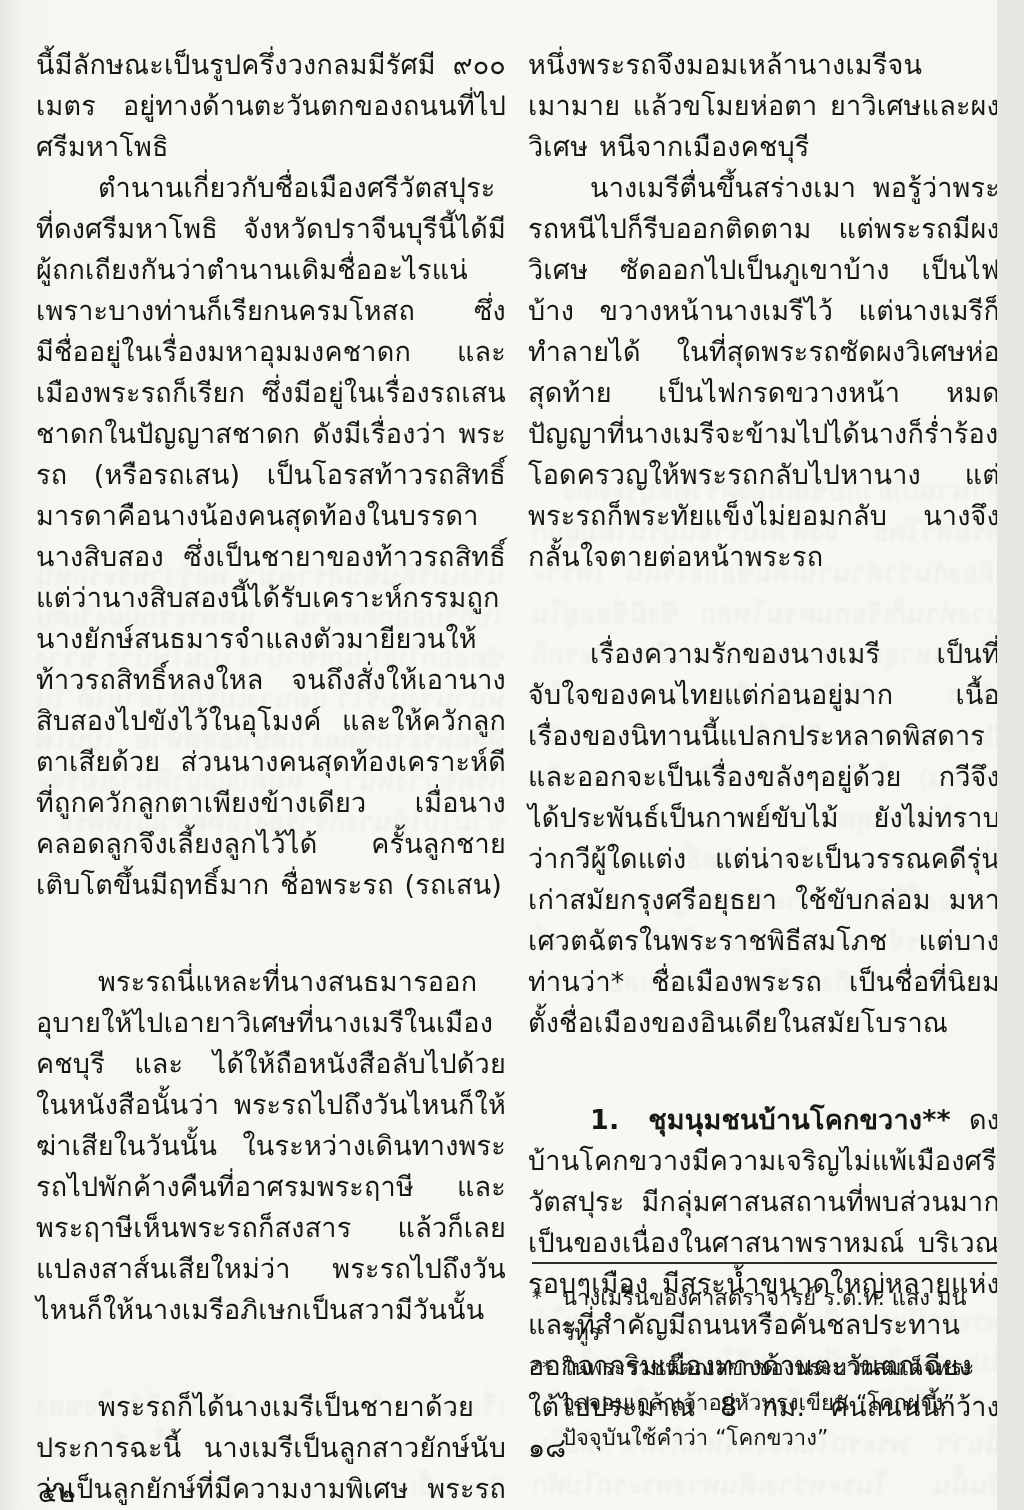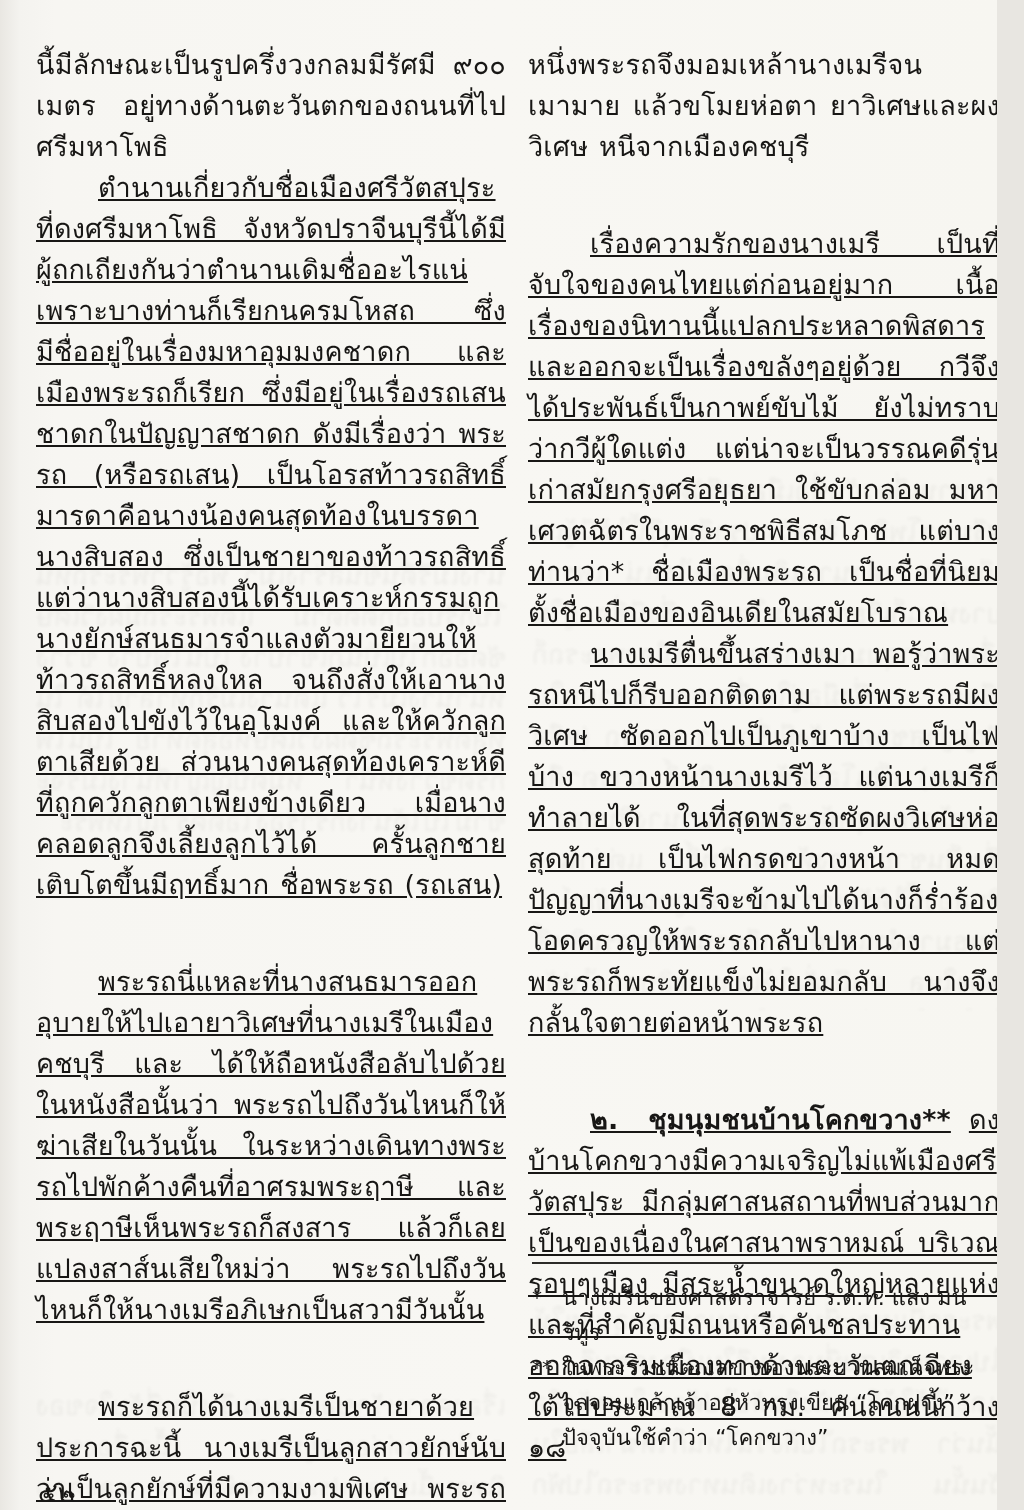--- a/index.html
+++ b/index.html
@@ -26,21 +26,21 @@
   .col-left  { left: 36px;  width: 470px; }
   .col-right { left: 508px; width: 472px; margin-left: 20px; }
   .para {
     margin: 0;
     font-size: 27px;
     line-height: 41px;
     text-align: justify;
     letter-spacing: 0.2px;
     word-spacing: 2px;
   }
-  .para.indent { text-indent: 62px; text-decoration: underline; }
+  .para.indent { text-indent: 62px; }
   .para.gap    { margin-top: 56px; }
   .section-heading {
     font-weight: bold;
     margin-right: 18px;
   }
   .footnote-block {
     position: absolute;
     left: 532px;
     top: 1262px;
     width: 472px;
@@ -98,24 +98,24 @@
 
   <div class="col col-left">
     <p class="para">นี้มีลักษณะเป็นรูปครึ่งวงกลมมีรัศมี ๙๐๐ เมตร อยู่ทางด้านตะวันตกของถนนที่ไปศรีมหาโพธิ</p>
     <p class="para indent">ตำนานเกี่ยวกับชื่อเมืองศรีวัตสปุระที่ดงศรีมหาโพธิ จังหวัดปราจีนบุรีนี้ได้มีผู้ถกเถียงกันว่าตำนานเดิมชื่ออะไรแน่ เพราะบางท่านก็เรียกนครมโหสถ ซึ่งมีชื่ออยู่ในเรื่องมหาอุมมงคชาดก และเมืองพระรถก็เรียก ซึ่งมีอยู่ในเรื่องรถเสนชาดกในปัญญาสชาดก ดังมีเรื่องว่า พระรถ (หรือรถเสน) เป็นโอรสท้าวรถสิทธิ์ มารดาคือนางน้องคนสุดท้องในบรรดานางสิบสอง ซึ่งเป็นชายาของท้าวรถสิทธิ์ แต่ว่านางสิบสองนี้ได้รับเคราะห์กรรมถูกนางยักษ์สนธมารจำแลงตัวมายียวนให้ท้าวรถสิทธิ์หลงใหล จนถึงสั่งให้เอานางสิบสองไปขังไว้ในอุโมงค์ และให้ควักลูกตาเสียด้วย ส่วนนางคนสุดท้องเคราะห์ดีที่ถูกควักลูกตาเพียงข้างเดียว เมื่อนางคลอดลูกจึงเลี้ยงลูกไว้ได้ ครั้นลูกชายเติบโตขึ้นมีฤทธิ์มาก ชื่อพระรถ (รถเสน)</p>
     <p class="para indent gap">พระรถนี่แหละที่นางสนธมารออกอุบายให้ไปเอายาวิเศษที่นางเมรีในเมืองคชบุรี และ ได้ให้ถือหนังสือลับไปด้วย ในหนังสือนั้นว่า พระรถไปถึงวันไหนก็ให้ฆ่าเสียในวันนั้น ในระหว่างเดินทางพระรถไปพักค้างคืนที่อาศรมพระฤาษี และพระฤาษีเห็นพระรถก็สงสาร แล้วก็เลยแปลงสาส์นเสียใหม่ว่า พระรถไปถึงวันไหนก็ให้นางเมรีอภิเษกเป็นสวามีวันนั้น</p>
     <p class="para indent gap">พระรถก็ได้นางเมรีเป็นชายาด้วยประการฉะนี้ นางเมรีเป็นลูกสาวยักษ์นับว่าเป็นลูกยักษ์ที่มีความงามพิเศษ พระรถจึงหลงใหลถึงกับลืมแม่ แต่พระรถก็มีม้าวิเศษคอยเตือนสติ ดังนั้น คืน</p>
   </div>
 
   <div class="col col-right">
     <p class="para">หนึ่งพระรถจึงมอมเหล้านางเมรีจนเมามาย แล้วขโมยห่อตา ยาวิเศษและผงวิเศษ หนีจากเมืองคชบุรี</p>
+    <p class="para indent">นางเมรีตื่นขึ้นสร่างเมา พอรู้ว่าพระรถหนีไปก็รีบออกติดตาม แต่พระรถมีผงวิเศษ ซัดออกไปเป็นภูเขาบ้าง เป็นไฟบ้าง ขวางหน้านางเมรีไว้ แต่นางเมรีก็ทำลายได้ ในที่สุดพระรถซัดผงวิเศษห่อสุดท้าย เป็นไฟกรดขวางหน้า หมดปัญญาที่นางเมรีจะข้ามไปได้นางก็ร่ำร้องโอดครวญให้พระรถกลับไปหานาง แต่พระรถก็พระทัยแข็งไม่ยอมกลับ นางจึงกลั้นใจตายต่อหน้าพระรถ</p>
     <p class="para indent gap">เรื่องความรักของนางเมรี เป็นที่จับใจของคนไทยแต่ก่อนอยู่มาก เนื้อเรื่องของนิทานนี้แปลกประหลาดพิสดาร และออกจะเป็นเรื่องขลังๆอยู่ด้วย กวีจึงได้ประพันธ์เป็นกาพย์ขับไม้ ยังไม่ทราบว่ากวีผู้ใดแต่ง แต่น่าจะเป็นวรรณคดีรุ่นเก่าสมัยกรุงศรีอยุธยา ใช้ขับกล่อม มหาเศวตฉัตรในพระราชพิธีสมโภช แต่บางท่านว่า* ชื่อเมืองพระรถ เป็นชื่อที่นิยม ตั้งชื่อเมืองของอินเดียในสมัยโบราณ</p>
-    <p class="para indent">นางเมรีตื่นขึ้นสร่างเมา พอรู้ว่าพระรถหนีไปก็รีบออกติดตาม แต่พระรถมีผงวิเศษ ซัดออกไปเป็นภูเขาบ้าง เป็นไฟบ้าง ขวางหน้านางเมรีไว้ แต่นางเมรีก็ทำลายได้ ในที่สุดพระรถซัดผงวิเศษห่อสุดท้าย เป็นไฟกรดขวางหน้า หมดปัญญาที่นางเมรีจะข้ามไปได้นางก็ร่ำร้องโอดครวญให้พระรถกลับไปหานาง แต่พระรถก็พระทัยแข็งไม่ยอมกลับ นางจึงกลั้นใจตายต่อหน้าพระรถ</p>
     <p class="para indent gap">
-      <strong class="section-heading">๒. ชุมนุมชนบ้านโคกขวาง**</strong><span>ดงบ้านโคกขวางมีความเจริญไม่แพ้เมืองศรีวัตสปุระ มีกลุ่มศาสนสถานที่พบส่วนมากเป็นของเนื่องในศาสนาพราหมณ์ บริเวณรอบๆเมือง มีสระน้ำขนาดใหญ่หลายแห่ง และที่สำคัญมีถนนหรือคันชลประทานออกจากริมเมืองทางด้านตะวันตกเฉียงใต้ไปประมาณ 8 กม. คันถนนนี้กว้าง ๑๘</span>
+      <strong class="section-heading">1. ชุมนุมชนบ้านโคกขวาง**</strong><span>ดงบ้านโคกขวางมีความเจริญไม่แพ้เมืองศรีวัตสปุระ มีกลุ่มศาสนสถานที่พบส่วนมากเป็นของเนื่องในศาสนาพราหมณ์ บริเวณรอบๆเมือง มีสระน้ำขนาดใหญ่หลายแห่ง และที่สำคัญมีถนนหรือคันชลประทานออกจากริมเมืองทางด้านตะวันตกเฉียงใต้ไปประมาณ 8 กม. คันถนนนี้กว้าง ๑๘</span>
     </p>
   </div>
 
   <div class="footnote-block">
     <hr class="footnote-rule">
     <div class="footnote">
       <span class="fn-marker">*</span>
       <span class="fn-text">นางเมร็นของศาสตราจารย์ ร.ต.ท. แสง มนวิทูร</span>
     </div>
     <div class="footnote">

